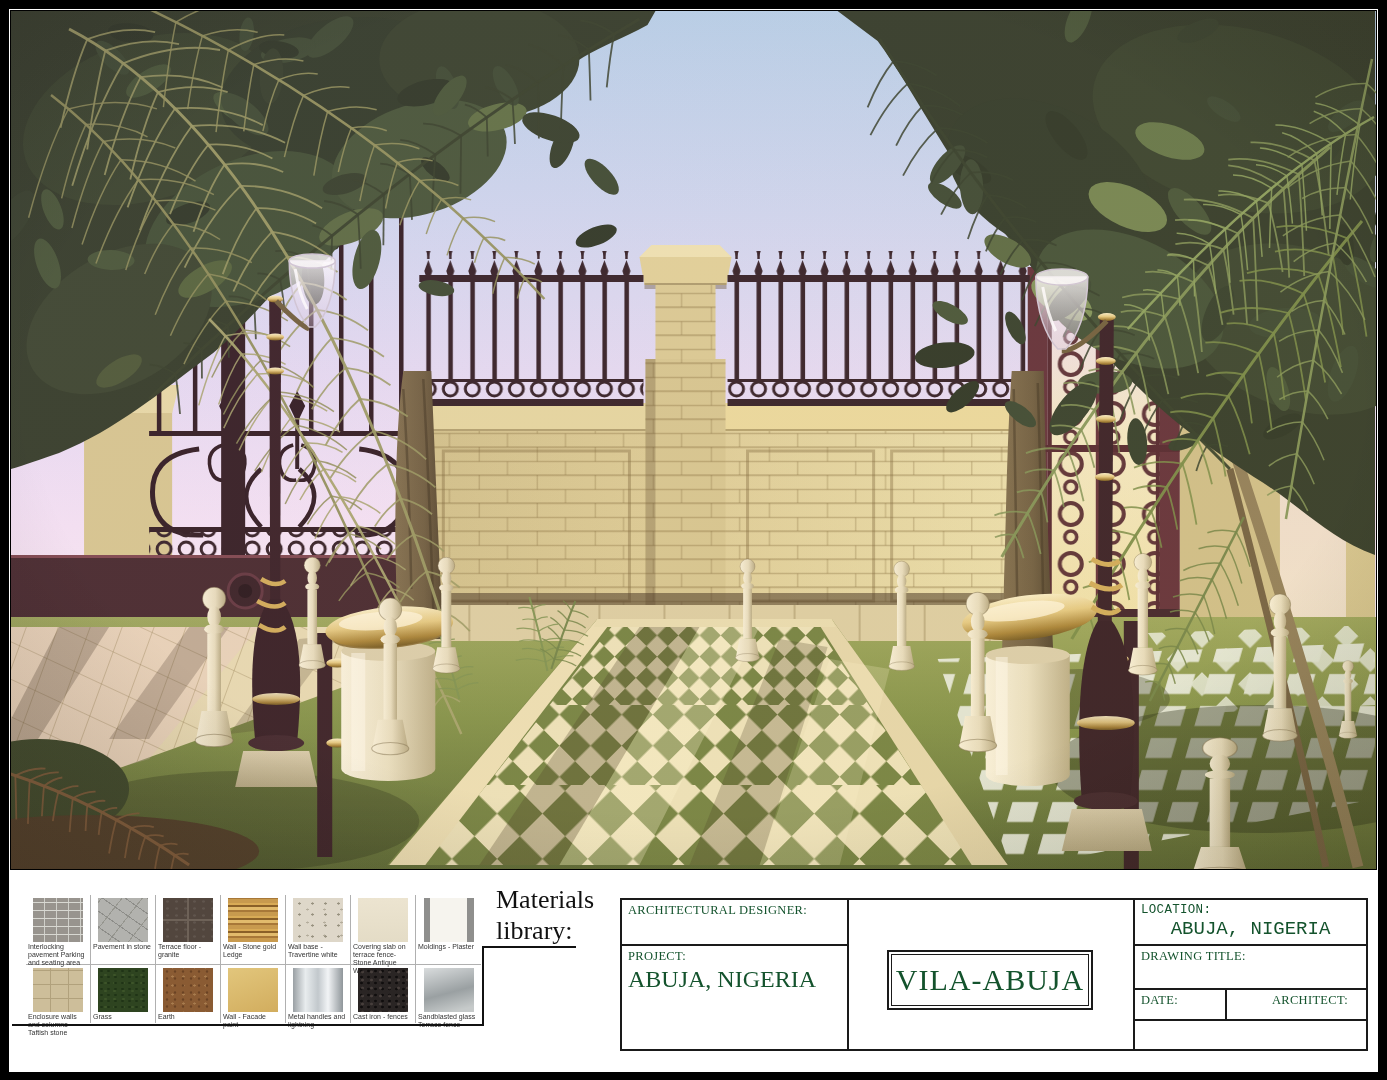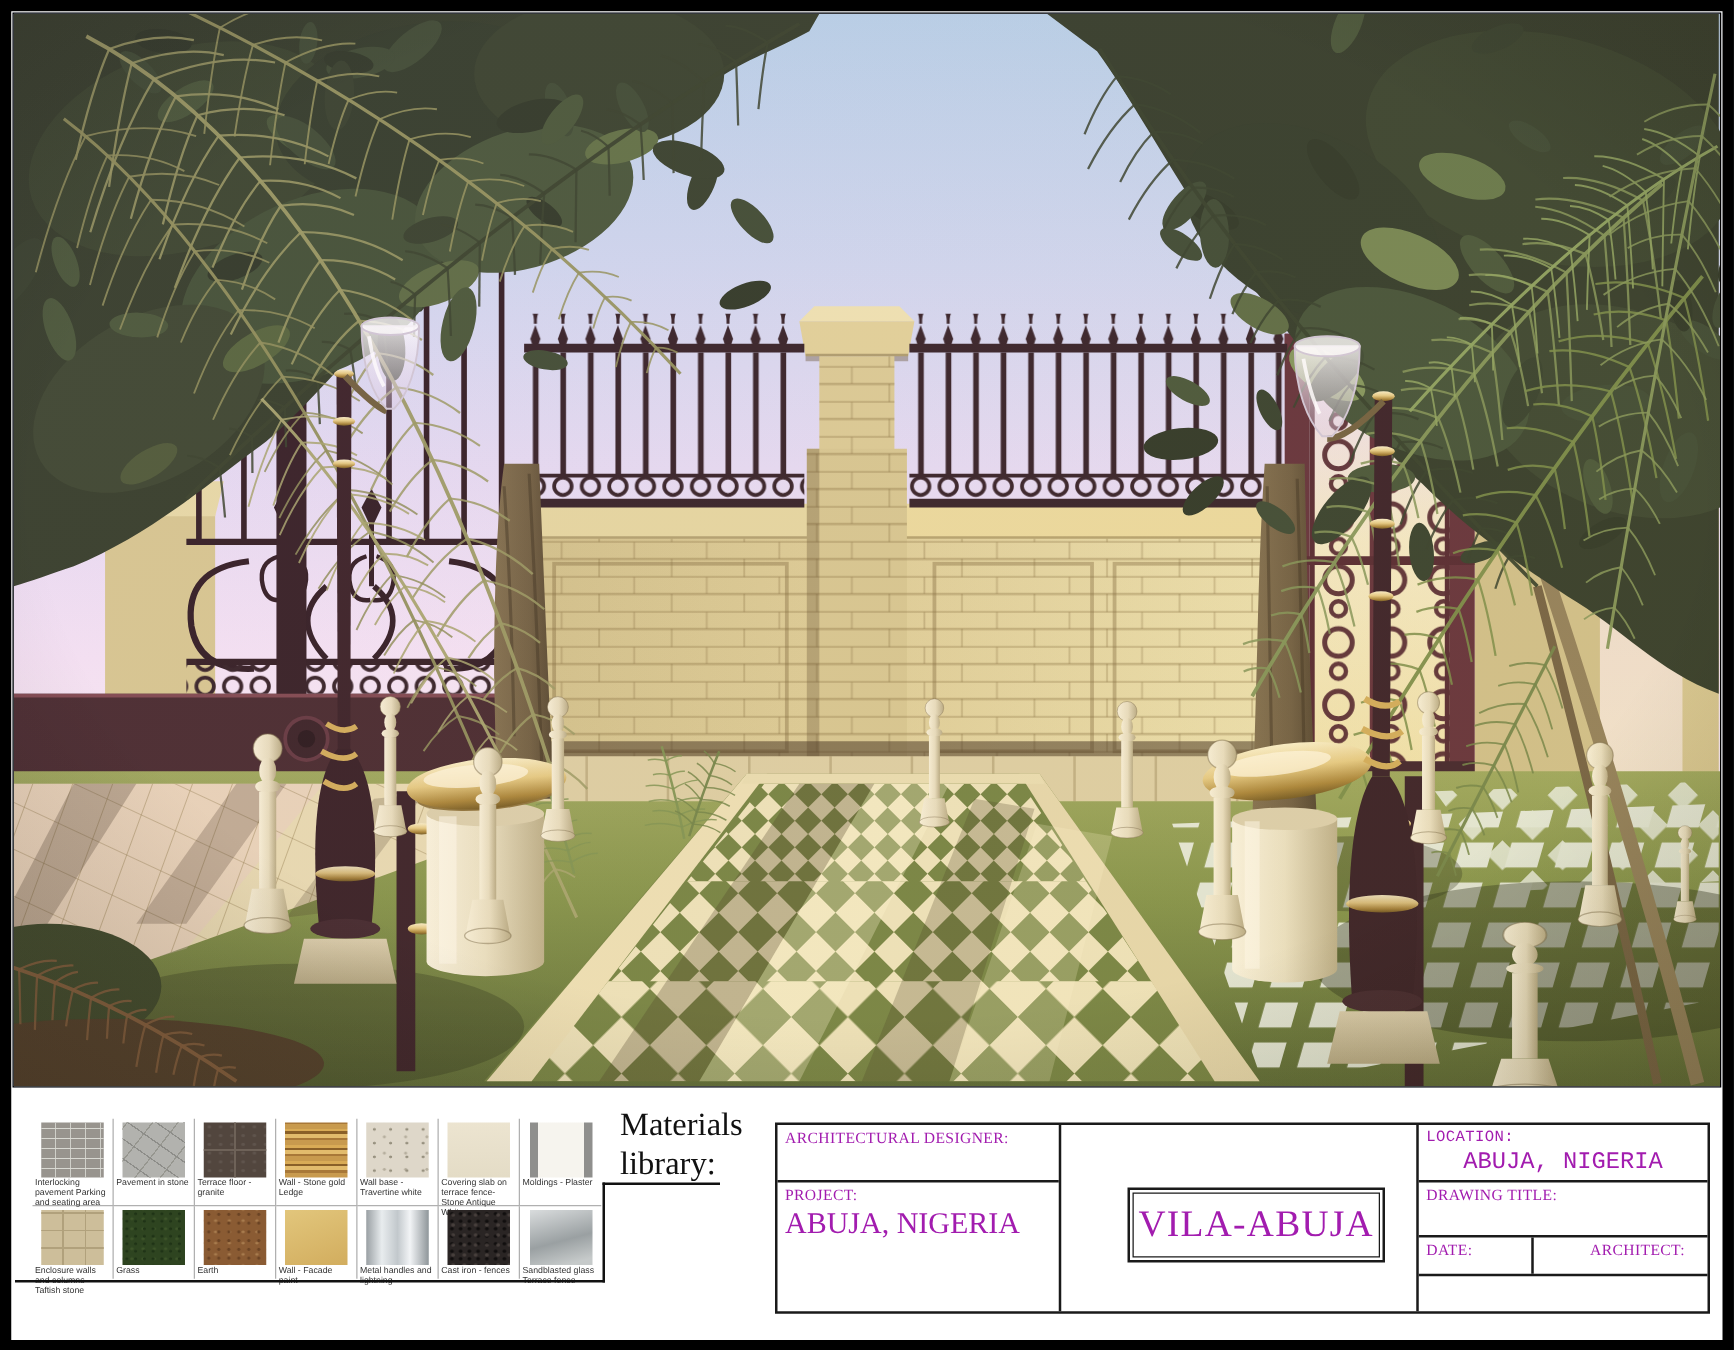--- a/index.html
+++ b/index.html
@@ -30,29 +30,29 @@
   .sw-plaster{background:linear-gradient(90deg,#8f8f8d 0 13%,#f6f4ee 13% 87%,#8f8f8d 87%);}
   .sw-taftish-stone{background:#cdbe9a;background-image:repeating-linear-gradient(0deg,transparent 0 13px,#b1a17c 13px 14px),repeating-linear-gradient(90deg,transparent 0 17px,#b1a17c 17px 18px);}
   .sw-grass{background:#2e4420;background-image:radial-gradient(#1f3316 1px,transparent 1.6px),radial-gradient(#3d5429 1px,transparent 1.6px);background-size:7px 6px,9px 8px;background-position:0 0,3px 3px;}
   .sw-earth{background:#8a5b33;background-image:radial-gradient(#6a4324 1px,transparent 1.6px),radial-gradient(#a87c4e 1px,transparent 1.6px);background-size:8px 7px,11px 9px;background-position:0 0,4px 4px;}
   .sw-facade-paint{background:linear-gradient(160deg,#e2c67c,#d2ad5e);}
   .sw-metal{background:linear-gradient(90deg,#9aa0a4 0,#e8ecee 25%,#c2c8cc 50%,#f2f4f6 70%,#8f969a 100%);}
   .sw-cast-iron{background:#2a2524;background-image:radial-gradient(rgba(90,80,76,.6) 1px,transparent 2px),radial-gradient(rgba(10,8,8,.8) 1px,transparent 2px);background-size:9px 8px,7px 6px;}
   .sw-sandblasted-glass{background:linear-gradient(165deg,#d9dcdd,#9aa0a2 55%,#c6caca 90%);}
 
   
-  .tb{position:absolute;left:611px;top:889px;width:748px;height:153px;border:2px solid #1a1a1a;box-sizing:border-box;color:#a21caf;}
+  .tb{position:absolute;left:611px;top:889px;width:748px;height:153px;border:2px solid #1a1a1a;box-sizing:border-box;color:#14532d;}
   .tb *{box-sizing:border-box;}
   .tb-label{font-size:12.5px;letter-spacing:.3px;}
   .tb-left{position:absolute;left:0;top:0;width:227px;height:100%;border-right:2px solid #1a1a1a;}
   .tb-row-designer{height:46px;border-bottom:2px solid #1a1a1a;padding:3px 6px;}
   .tb-row-investor{height:44px;border-bottom:2px solid #1a1a1a;padding:3px 6px;}
   .tb-row-project{height:55px;padding:3px 6px;}
   .tb-project-value{font-size:24px;margin-top:2px;}
-  .tb-center{position:absolute;left:227px;top:0;width:296px;height:100%;margin-left:15px;}
+  .tb-center{position:absolute;left:227px;top:0;width:296px;height:100%;}
   .vila-box{position:absolute;left:38px;top:50px;width:206px;height:60px;border:2px solid #1a1a1a;display:flex;align-items:center;justify-content:center;}
   .vila-inner{position:absolute;inset:2px;border:1px solid #1a1a1a;}
   .vila-text{font-size:30px;letter-spacing:1px;}
   .tb-right{position:absolute;right:0;top:0;width:233px;height:100%;border-left:2px solid #1a1a1a;}
   .tb-row-location{height:46px;border-bottom:2px solid #1a1a1a;padding:3px 6px;font-family:Liberation Mono, monospace;}
   .tb-location-value{font-size:19px;text-align:center;margin-top:1px;}
   .tb-row-drawingtitle{height:44px;border-bottom:2px solid #1a1a1a;padding:3px 6px;}
   .tb-row-datearch{height:31px;border-bottom:2px solid #1a1a1a;display:flex;}
   .tb-cell-date{width:92px;border-right:2px solid #1a1a1a;padding:3px 6px;}
   .tb-cell-architect{flex:1;padding:3px 6px;margin-left:39px;}

